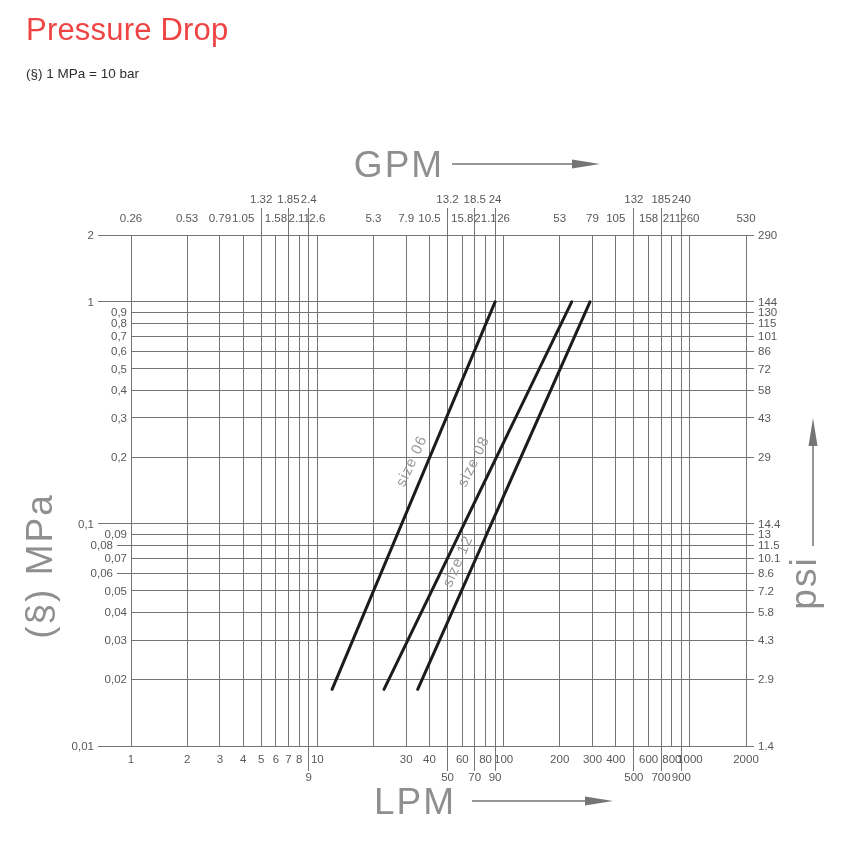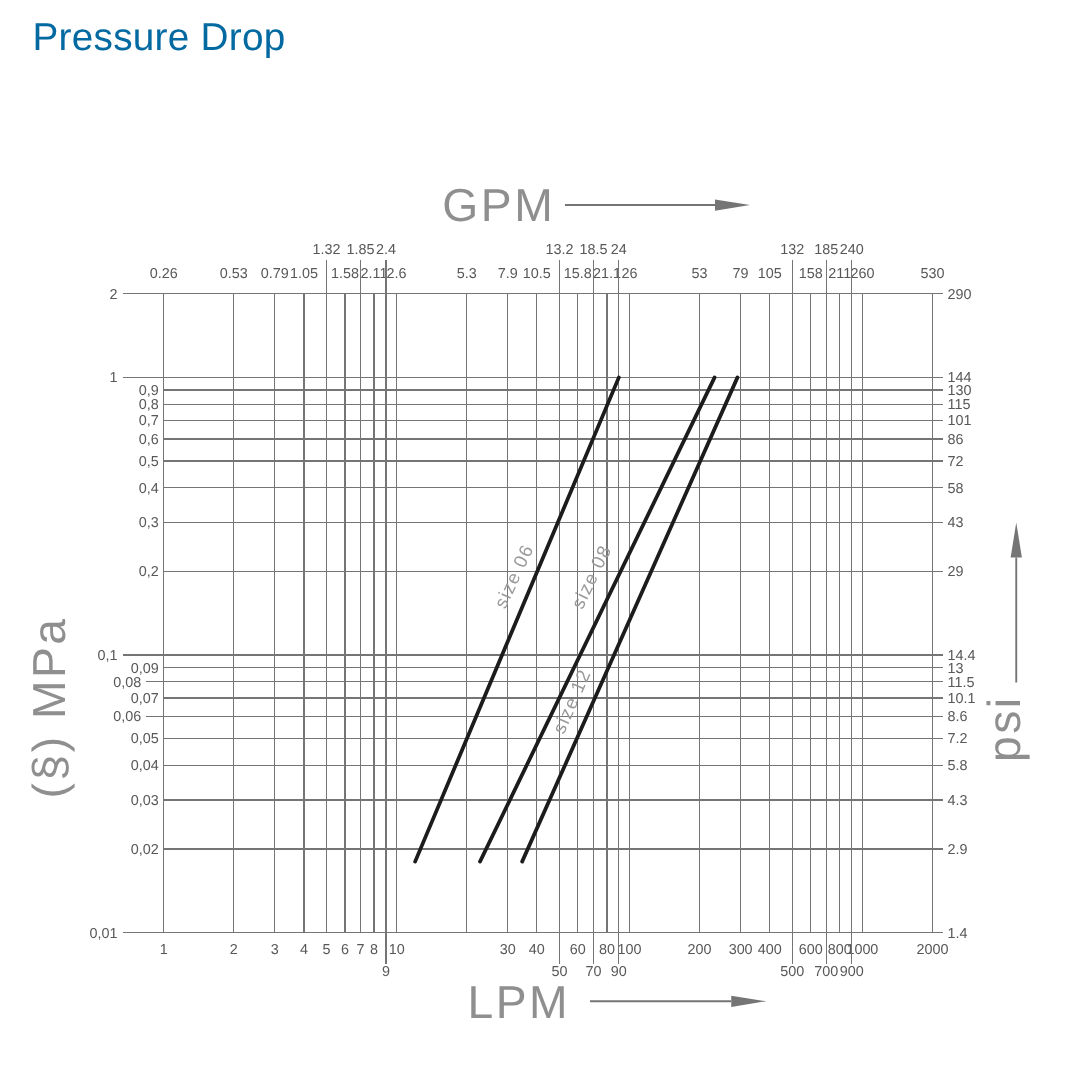--- a/index.html
+++ b/index.html
@@ -1,33 +1,34 @@
 <!DOCTYPE html>
 <html><head>
 <meta charset="utf-8">
 <style>
   html,body{margin:0;padding:0;background:#ffffff;}
   body{width:866px;height:866px;position:relative;overflow:hidden;
        font-family:"Liberation Sans",sans-serif;}
   .page-title{position:absolute;left:26px;top:12px;font-size:31px;
-      color:#0369a1;font-weight:400;letter-spacing:0.2px;}
+      color:#ef4444;font-weight:400;letter-spacing:0.2px;}
   .notes{position:absolute;left:26px;top:64px;font-size:13.5px;
       color:#2d2d2d;line-height:19px;}
   #chart{position:absolute;left:0;top:0;}
   .tick{font-family:"Liberation Sans",sans-serif;font-size:11.5px;fill:#58585a;}
   .axis-title{font-family:"Liberation Sans",sans-serif;font-size:37px;
       fill:#8f8f8f;letter-spacing:2px;}
   .curve-label{font-family:"Liberation Sans",sans-serif;font-size:15px;
       fill:#9a9a9a;letter-spacing:1px;}
 </style>
 </head>
 <body>
 
 <div class="page-title">Pressure Drop</div>
 <div class="notes">
+  <div>(§) 1 MPa = 10 bar</div>
 </div>
 
 <svg id="chart" width="866" height="866" viewBox="0 0 866 866">
     <line x1="131" y1="235" x2="131" y2="746" stroke="#757575" stroke-width="1" shape-rendering="crispEdges"></line>
     <line x1="187.08353985771947" y1="235" x2="187.08353985771947" y2="746" stroke="#757575" stroke-width="1" shape-rendering="crispEdges"></line>
     <line x1="219.8903075821857" y1="235" x2="219.8903075821857" y2="746" stroke="#757575" stroke-width="1" shape-rendering="crispEdges"></line>
     <line x1="243.16707971543894" y1="235" x2="243.16707971543894" y2="746" stroke="#757575" stroke-width="1" shape-rendering="crispEdges"></line>
     <line x1="261.2219468563741" y1="235" x2="261.2219468563741" y2="746" stroke="#757575" stroke-width="1" shape-rendering="crispEdges"></line>
     <line x1="275.97384743990517" y1="235" x2="275.97384743990517" y2="746" stroke="#757575" stroke-width="1" shape-rendering="crispEdges"></line>
     <line x1="288.4464016659826" y1="235" x2="288.4464016659826" y2="746" stroke="#757575" stroke-width="1" shape-rendering="crispEdges"></line>

